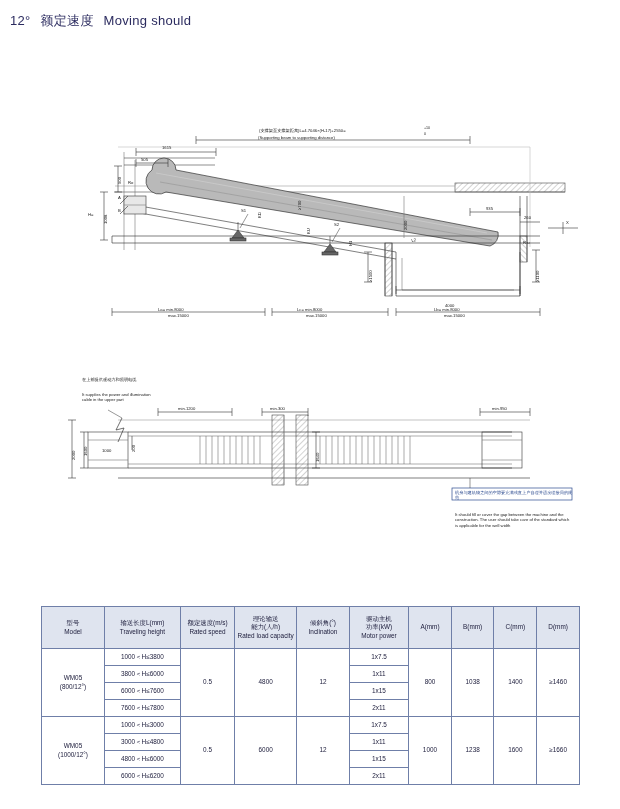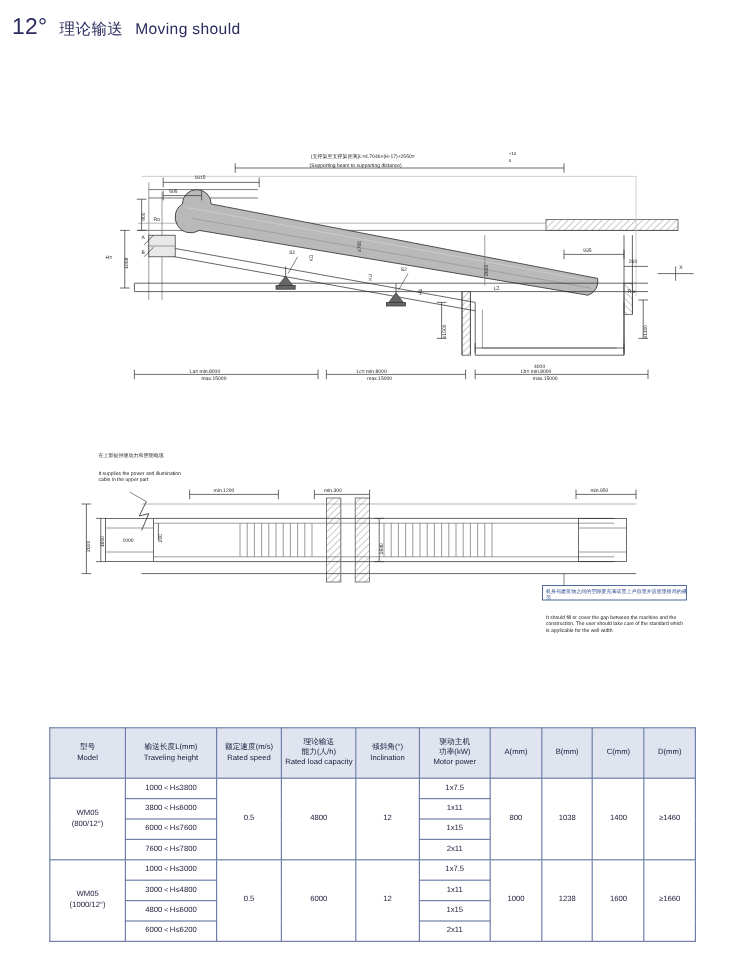--- a/index.html
+++ b/index.html
@@ -17,21 +17,21 @@
   }
   
   #title {
     position: absolute;
     left: 10px; top: 12px;
     font-size: 13px;
     color: #2b2b5f;
     letter-spacing: 0.3px;
     white-space: nowrap;
   }
-  #title .deg { font-size: 19px; }
+  #title .deg { font-size: 13px; }
   #title .cn { margin-left: 6px; }
   #title .en { margin-left: 6px; }
 
   
   .dtxt {
     position: absolute;
     font-size: 4.2px;
     line-height: 1.25;
     color: #1a1a1a;
     white-space: pre;
@@ -75,21 +75,21 @@
   #spec-table td.power { width: 66px; }
   #spec-table td.dim { width: 46px; }
 </style>
 </head>
 <body>
 
 <div id="page">
 
   <div id="title">
     <span class="deg">12°</span>
-    <span class="cn">理论输送</span>
+    <span class="cn">额定速度</span>
     <span class="en">Moving should</span>
   </div>
 
   <svg id="fig1" width="620" height="350">
     <g stroke="#1f1f1f" fill="none" stroke-width="0.6">
 
       <defs>
         <pattern id="hatchA" width="4" height="4" patternTransform="rotate(45)" patternUnits="userSpaceOnUse">
           <line x1="0" y1="0" x2="0" y2="4" stroke="#6b6b6b" stroke-width="0.6"></line>
         </pattern>

